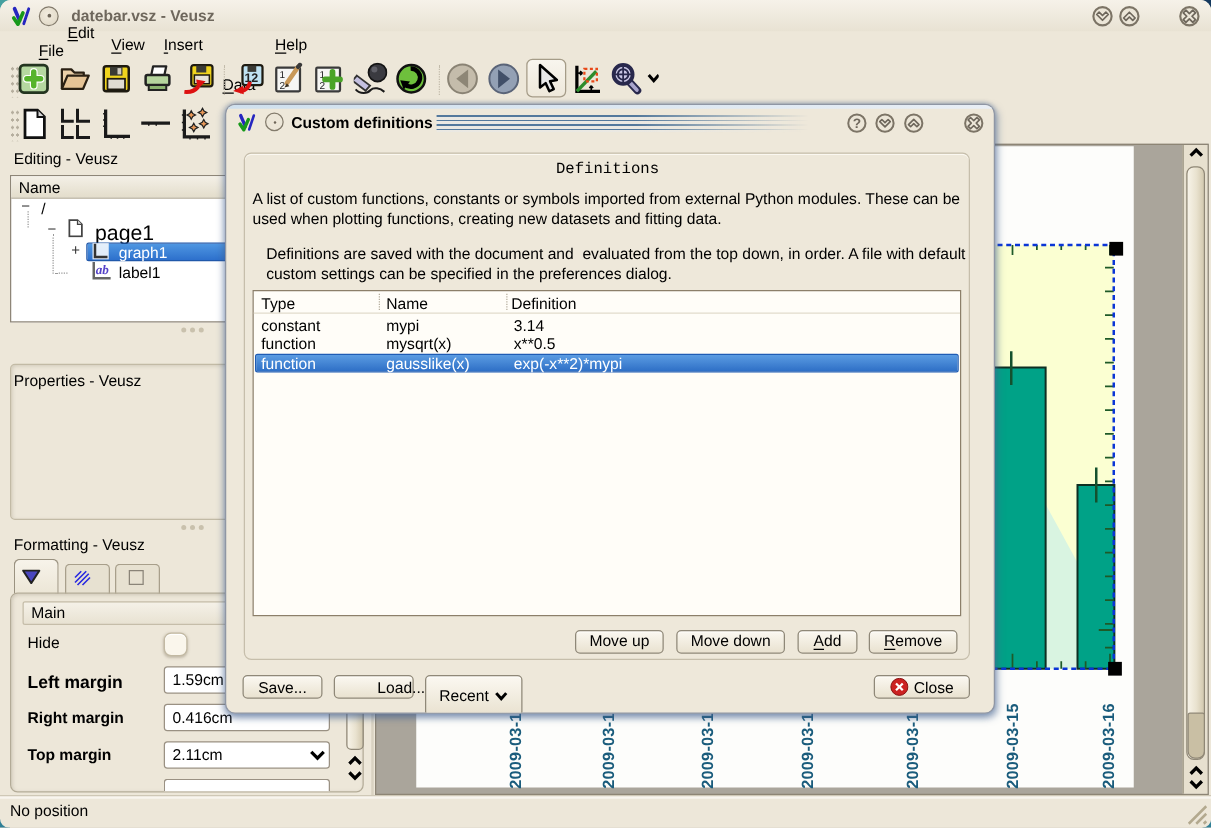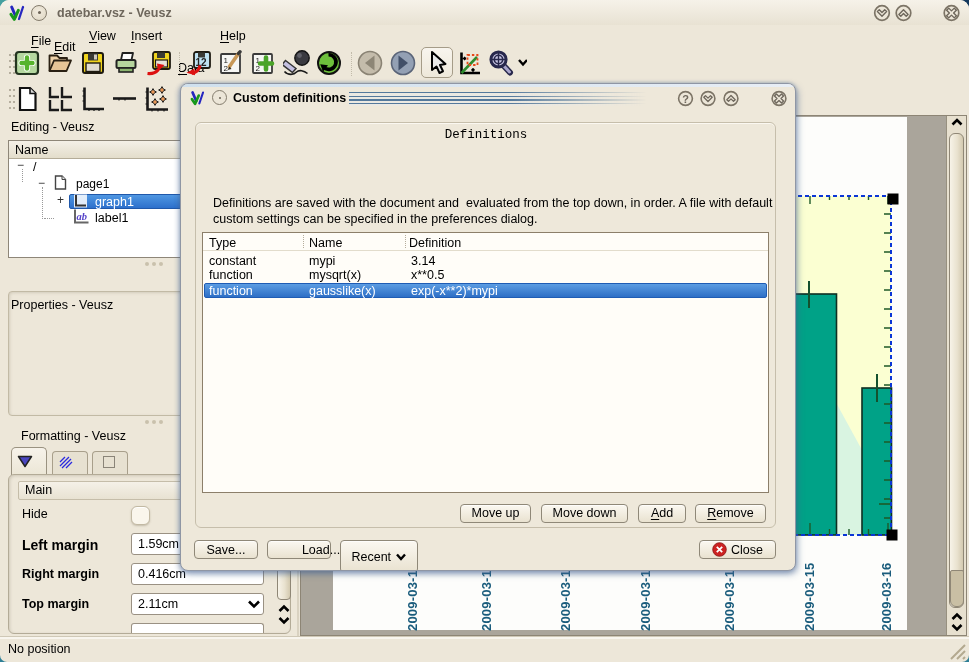--- a/index.html
+++ b/index.html
@@ -34,21 +34,21 @@
         <circle cx="79.5" cy="10" r="7.3"></circle>
  </g>
  <g stroke="#6e675c" stroke-width="1.4" fill="#ece6d8" stroke-linejoin="round">
   <path transform="translate(10,10.6)" d="M -4.6 -2.0 L 0 2.6 L 4.6 -2.0 L 2.7 -3.9 L 0 -1.2 L -2.7 -3.9 Z"></path>
   <path transform="translate(31.5,9.4) rotate(180)" d="M -4.6 -2.0 L 0 2.6 L 4.6 -2.0 L 2.7 -3.9 L 0 -1.2 L -2.7 -3.9 Z"></path>
   <path transform="translate(79.5,10) rotate(45)" d="M -1.5 -5.4 H 1.5 V -1.5 H 5.4 V 1.5 H 1.5 V 5.4 H -1.5 V 1.5 H -5.4 V -1.5 H -1.5 Z"></path>
  </g>
 </svg>
 
 <div class="txt" style="left:31px;top:34px;"><u>F</u>ile</div>
-<div class="txt" style="left:54px;top:40px;"><u>E</u>dit</div>
+<div class="txt" style="left:54px;top:19px;"><u>E</u>dit</div>
 <div class="txt" style="left:89px;top:29px;"><u>V</u>iew</div>
 <div class="txt" style="left:131px;top:29px;"><u>I</u>nsert</div>
 <div class="txt" style="left:178px;top:29px;margin-top:32px;"><u>D</u>ata</div>
 <div class="txt" style="left:220px;top:29px;"><u>H</u>elp</div>
 
 <div class="abs" style="left:0;top:636px;width:969px;height:2px;background:#f8f5ee;border-top:1px solid #cfc8b6;"></div>
 <div class="txt" style="left:8px;top:642px;">No position</div>
 <svg class="abs" style="left:947px;top:641px" width="20" height="20" viewBox="0 0 20 20">
  <g stroke="#b3a98f" stroke-width="2">
         <path d="M18 4 L4 18 M18 10 L10 18 M18 16 L16 18"></path>
@@ -99,21 +99,21 @@
     <path d="M4.5 17 L9 21.5 L13.5 17" stroke="#000" stroke-width="2.6" fill="none"></path>
   </svg>
 
 <div class="abs" style="left:297px;top:115px;width:2px;height:521px;background:#d9d2c1;"></div>
 <div class="txt" style="left:11px;top:120px;">Editing - Veusz</div>
 
 <div class="abs" style="left:8px;top:140px;width:283px;height:118px;background:#fff;border:1px solid #8e8678;box-sizing:border-box;">
  <div class="abs" style="left:0;top:0;width:281px;height:18px;background:linear-gradient(#f4f0e7,#e3ddcb);border-bottom:1px solid #b4ac98;box-sizing:border-box;"></div>
  <div class="txt" style="left:6px;top:2px;font-size:12.5px;">Name</div>
  <div class="txt" style="left:24px;top:18.5px;font-size:12.5px;">/</div>
- <div class="txt" style="left:67px;top:36px;font-size:12px;">page1</div>
+ <div class="txt" style="left:67px;top:36px;font-size:17px;">page1</div>
  <div class="abs" style="left:60px;top:53px;width:221px;height:15px;background:linear-gradient(#4f97e2,#2d70cc);border:1px solid #2058aa;border-radius:2px;box-sizing:border-box;"></div>
  <div class="txt" style="left:86px;top:53.5px;font-size:12.5px;color:#fff;">graph1</div>
  <div class="txt" style="left:86px;top:70px;font-size:12.5px;">label1</div>
 
  <div class="txt" style="left:8px;top:17px;font-size:12px;color:#333;">−</div>
  <div class="txt" style="left:29px;top:34.5px;font-size:12px;color:#333;">−</div>
  <div class="txt" style="left:48px;top:52px;font-size:12px;color:#333;">+</div>
 
  <div class="abs" style="left:13px;top:28px;width:1px;height:13px;border-left:1px dotted #999;"></div>
  <div class="abs" style="left:33px;top:46px;width:1px;height:32px;border-left:1px dotted #999;"></div>
@@ -133,21 +133,21 @@
       <rect x="1.5" y="0.5" width="13.5" height="13" fill="#fff"></rect>
       <path d="M2 0.5 V13.5 H15.5" stroke="#666" stroke-width="2" fill="none"></path>
       <text x="3.5" y="10.5" font-family="Liberation Serif" font-style="italic" font-weight="bold" font-size="10.5" fill="#5542c8">ab</text>
     </svg>
 </div>
 
 <div class="abs" style="left:145px;top:262px;width:4px;height:4px;border-radius:50%;background:#c9c1ad;box-shadow:7px 0 0 #c9c1ad,14px 0 0 #c9c1ad;"></div>
 <div class="txt" style="left:11px;top:272px;margin-top:26px;">Properties - Veusz</div>
 <div class="abs" style="left:8px;top:291px;width:283px;height:125px;border:1px solid #c2baa5;border-radius:4px;box-shadow:inset 1px 1px 3px rgba(120,108,86,.22);box-sizing:border-box;"></div>
 <div class="abs" style="left:145px;top:420px;width:4px;height:4px;border-radius:50%;background:#c9c1ad;box-shadow:7px 0 0 #c9c1ad,14px 0 0 #c9c1ad;"></div>
-<div class="txt" style="left:21px;top:429px;">Formatting - Veusz</div>
+<div class="txt" style="left:11px;top:429px;">Formatting - Veusz</div>
 
 <div class="abs" style="left:11px;top:447px;width:36px;height:28px;border:1px solid #9a9280;border-bottom:none;border-radius:5px 5px 0 0;background:linear-gradient(#f7f3ea,#ece6d6);box-sizing:border-box;"></div>
 <svg class="abs" style="left:17px;top:455px" width="16" height="13" viewBox="0 0 16 13">
     <path d="M1.5 1.5 H14.5 L8 11.5 Z" fill="#4a46c0" stroke="#222" stroke-width="1.5" stroke-linejoin="round"></path>
   </svg>
 <div class="abs" style="left:52px;top:451px;width:36px;height:24px;border:1px solid #a89f8b;border-bottom:none;border-radius:4px 4px 0 0;background:#e7e1d1;box-sizing:border-box;"></div>
 <svg class="abs" style="left:59px;top:456px" width="14" height="13" viewBox="0 0 14 13">
     <g stroke="#2a2ae0" stroke-width="1.3">
       <path d="M1 6 L6 1 M1 10 L10 1 M3 12 L12 3 M7 12 L13 6"></path>
     </g>
@@ -339,20 +339,21 @@
   <text x="6.2" y="13.8" font-size="11" font-weight="bold" fill="#6e675c" font-family="Liberation Sans">?</text>
   <g stroke="#6e675c" stroke-width="1.3" fill="#ece6d8" stroke-linejoin="round">
    <path transform="translate(32,10.1)" d="M -4.2 -1.8 L 0 2.4 L 4.2 -1.8 L 2.5 -3.5 L 0 -1.0 L -2.5 -3.5 Z"></path>
    <path transform="translate(55,8.9) rotate(180)" d="M -4.2 -1.8 L 0 2.4 L 4.2 -1.8 L 2.5 -3.5 L 0 -1.0 L -2.5 -3.5 Z"></path>
    <path transform="translate(103,9.5) rotate(45)" d="M -1.4 -5 H 1.4 V -1.4 H 5 V 1.4 H 1.4 V 5 H -1.4 V 1.4 H -5 V -1.4 H -1.4 Z"></path>
   </g>
  </svg>
 
  <div class="abs" style="left:14px;top:38px;width:581px;height:406px;border:1px solid #c6beab;border-radius:6px;box-shadow:inset 0 1px 0 #fbf8f1;box-sizing:border-box;"></div>
  <div class="txt" style="left:0;top:44px;width:610px;text-align:center;font-family:Liberation Mono, monospace;">Definitions</div>
+ <div class="txt" style="left:21px;top:68px;line-height:15.5px;">A list of custom functions, constants or symbols imported from external Python modules. These can be<br>used when plotting functions, creating new datasets and fitting data.</div>
  <div class="txt" style="left:32px;top:112px;line-height:15.5px;">Definitions are saved with the document and&nbsp; evaluated from the top down, in order. A file with default<br>custom settings can be specified in the preferences dialog.</div>
 
  <div class="abs" style="left:21px;top:148px;width:567px;height:261px;background:#fffdf8;border:1px solid #8c7f6a;box-sizing:border-box;">
   <div class="abs" style="left:0;top:0;width:565px;height:17px;border-bottom:1px solid #e2dccc;"></div>
   <div class="abs" style="left:100px;top:2px;width:1px;height:13px;border-left:1px dotted #b5ad9c;"></div>
   <div class="abs" style="left:202px;top:2px;width:1px;height:13px;border-left:1px dotted #b5ad9c;"></div>
   <div class="txt" style="left:6px;top:3px;">Type</div>
   <div class="txt" style="left:106px;top:3px;">Name</div>
   <div class="txt" style="left:206px;top:3px;">Definition</div>
   <div class="txt" style="left:6px;top:21px;">constant</div>

